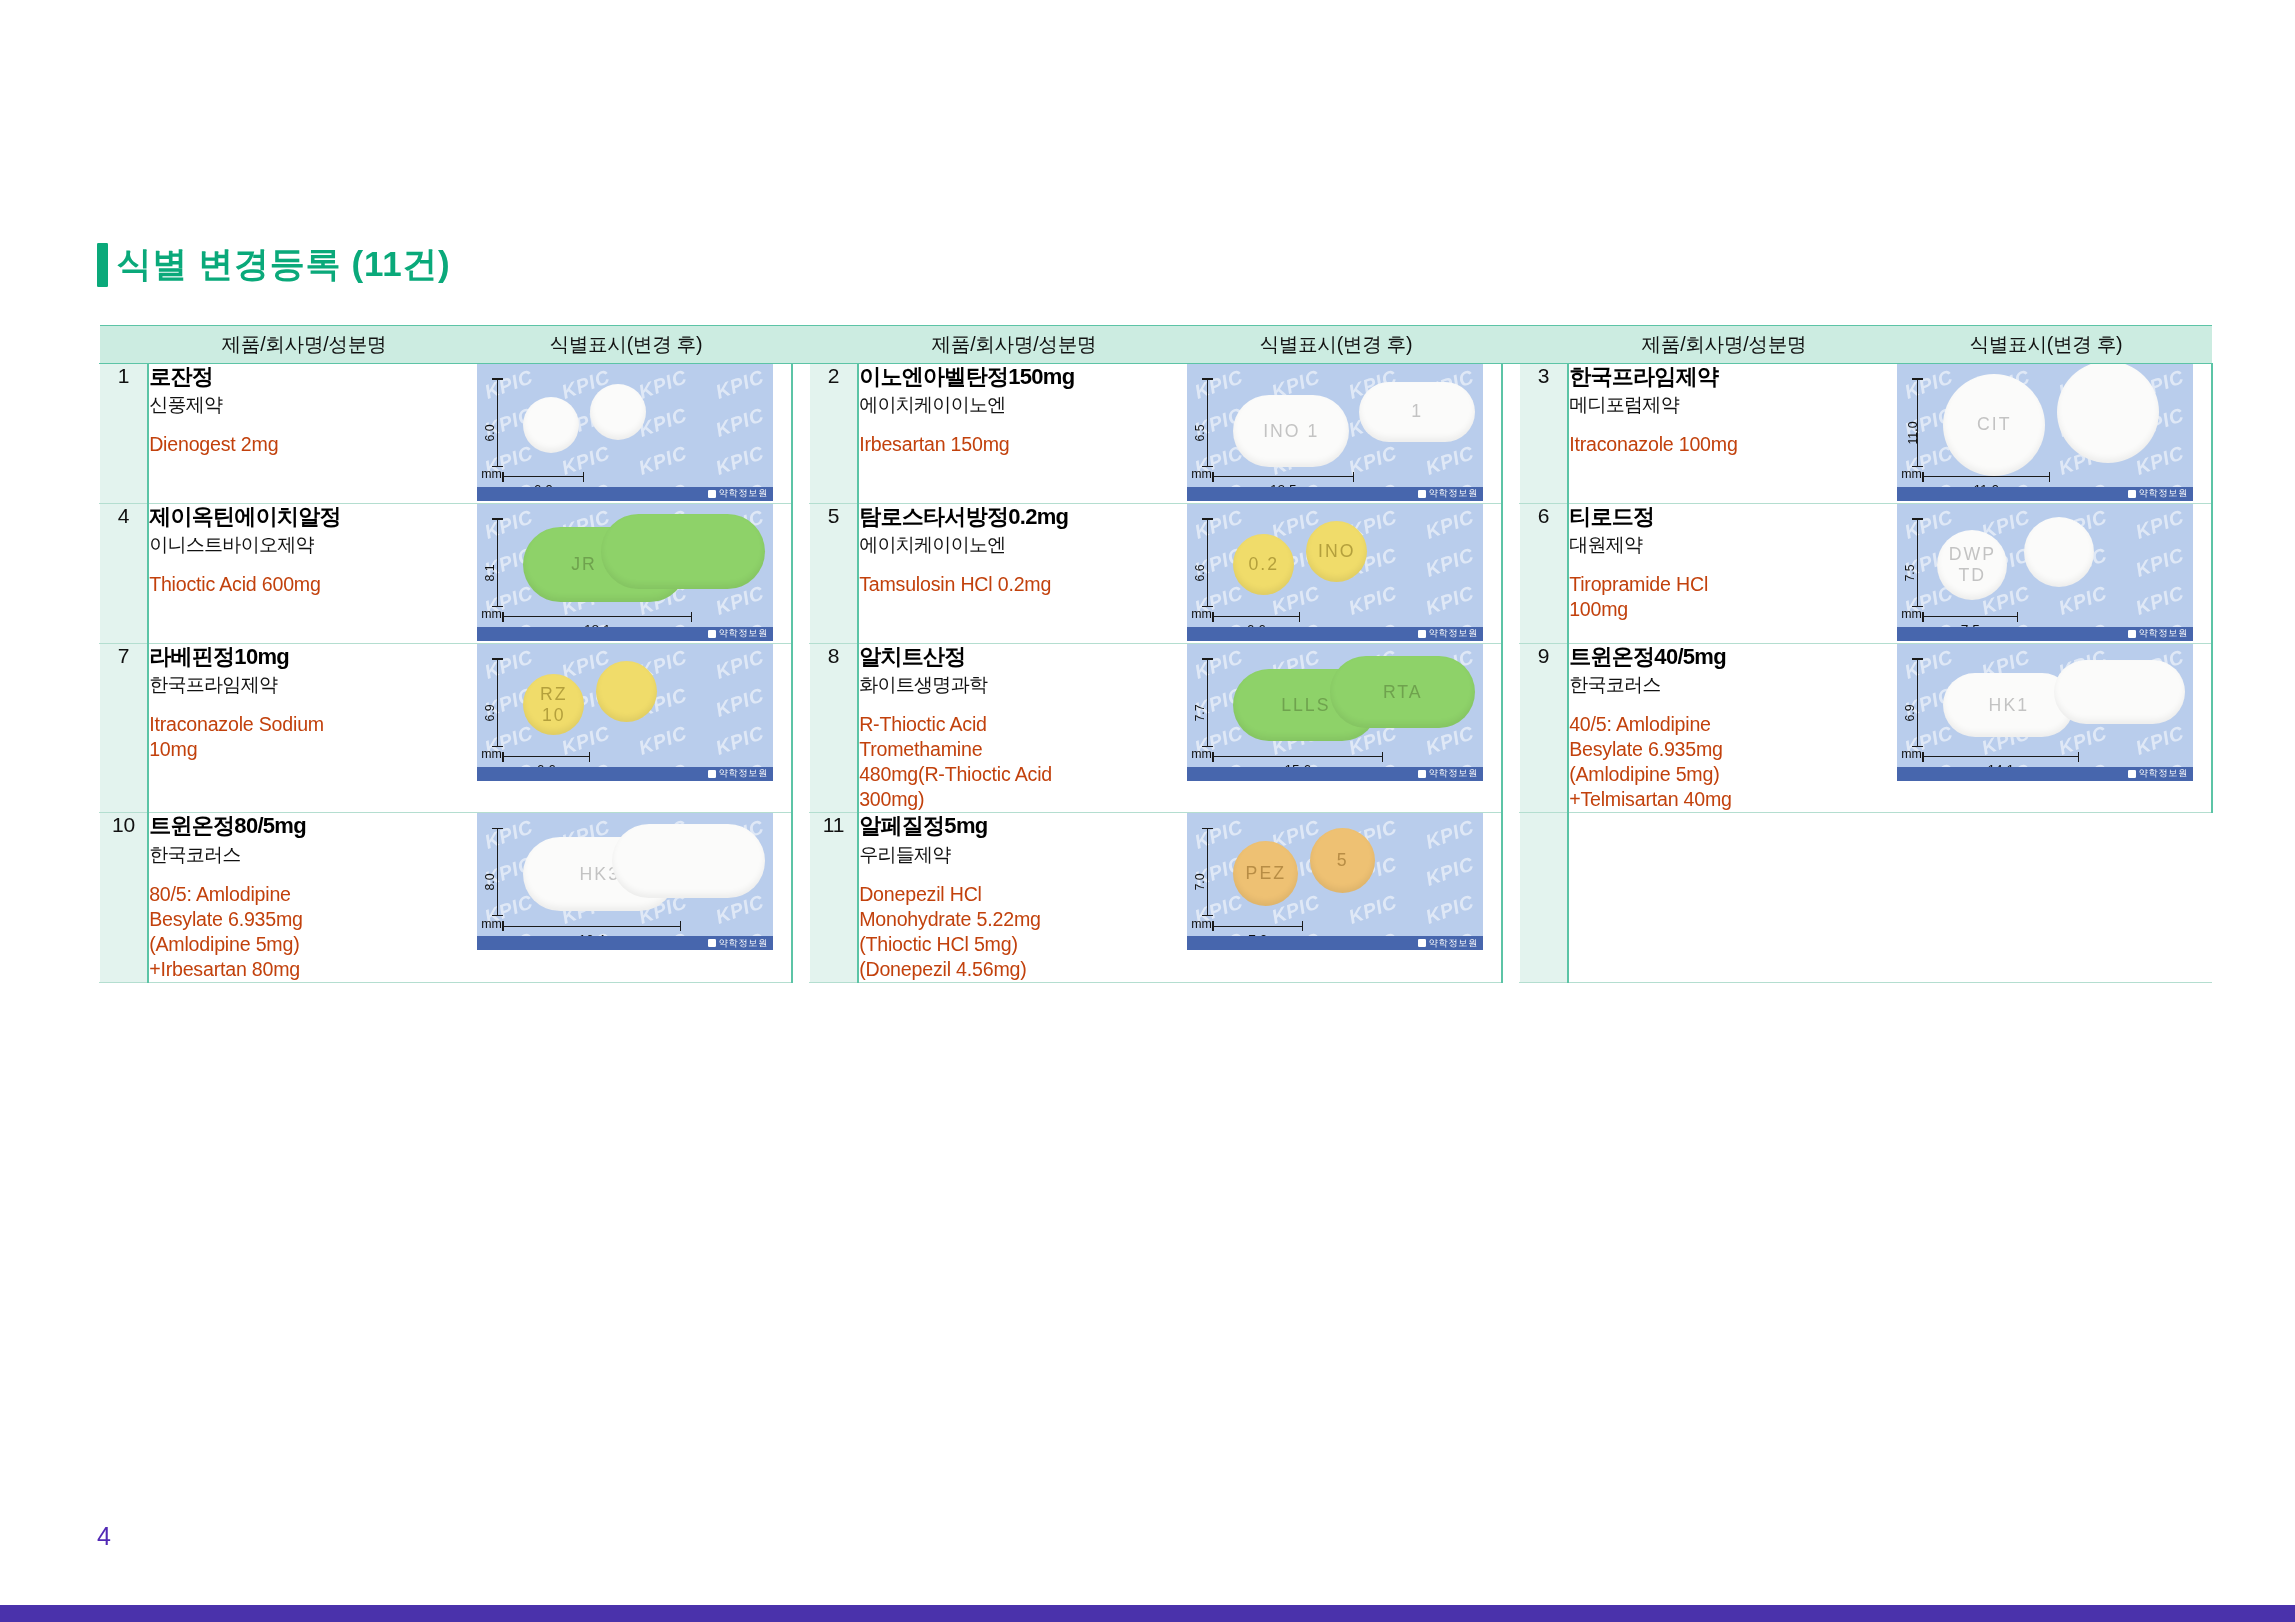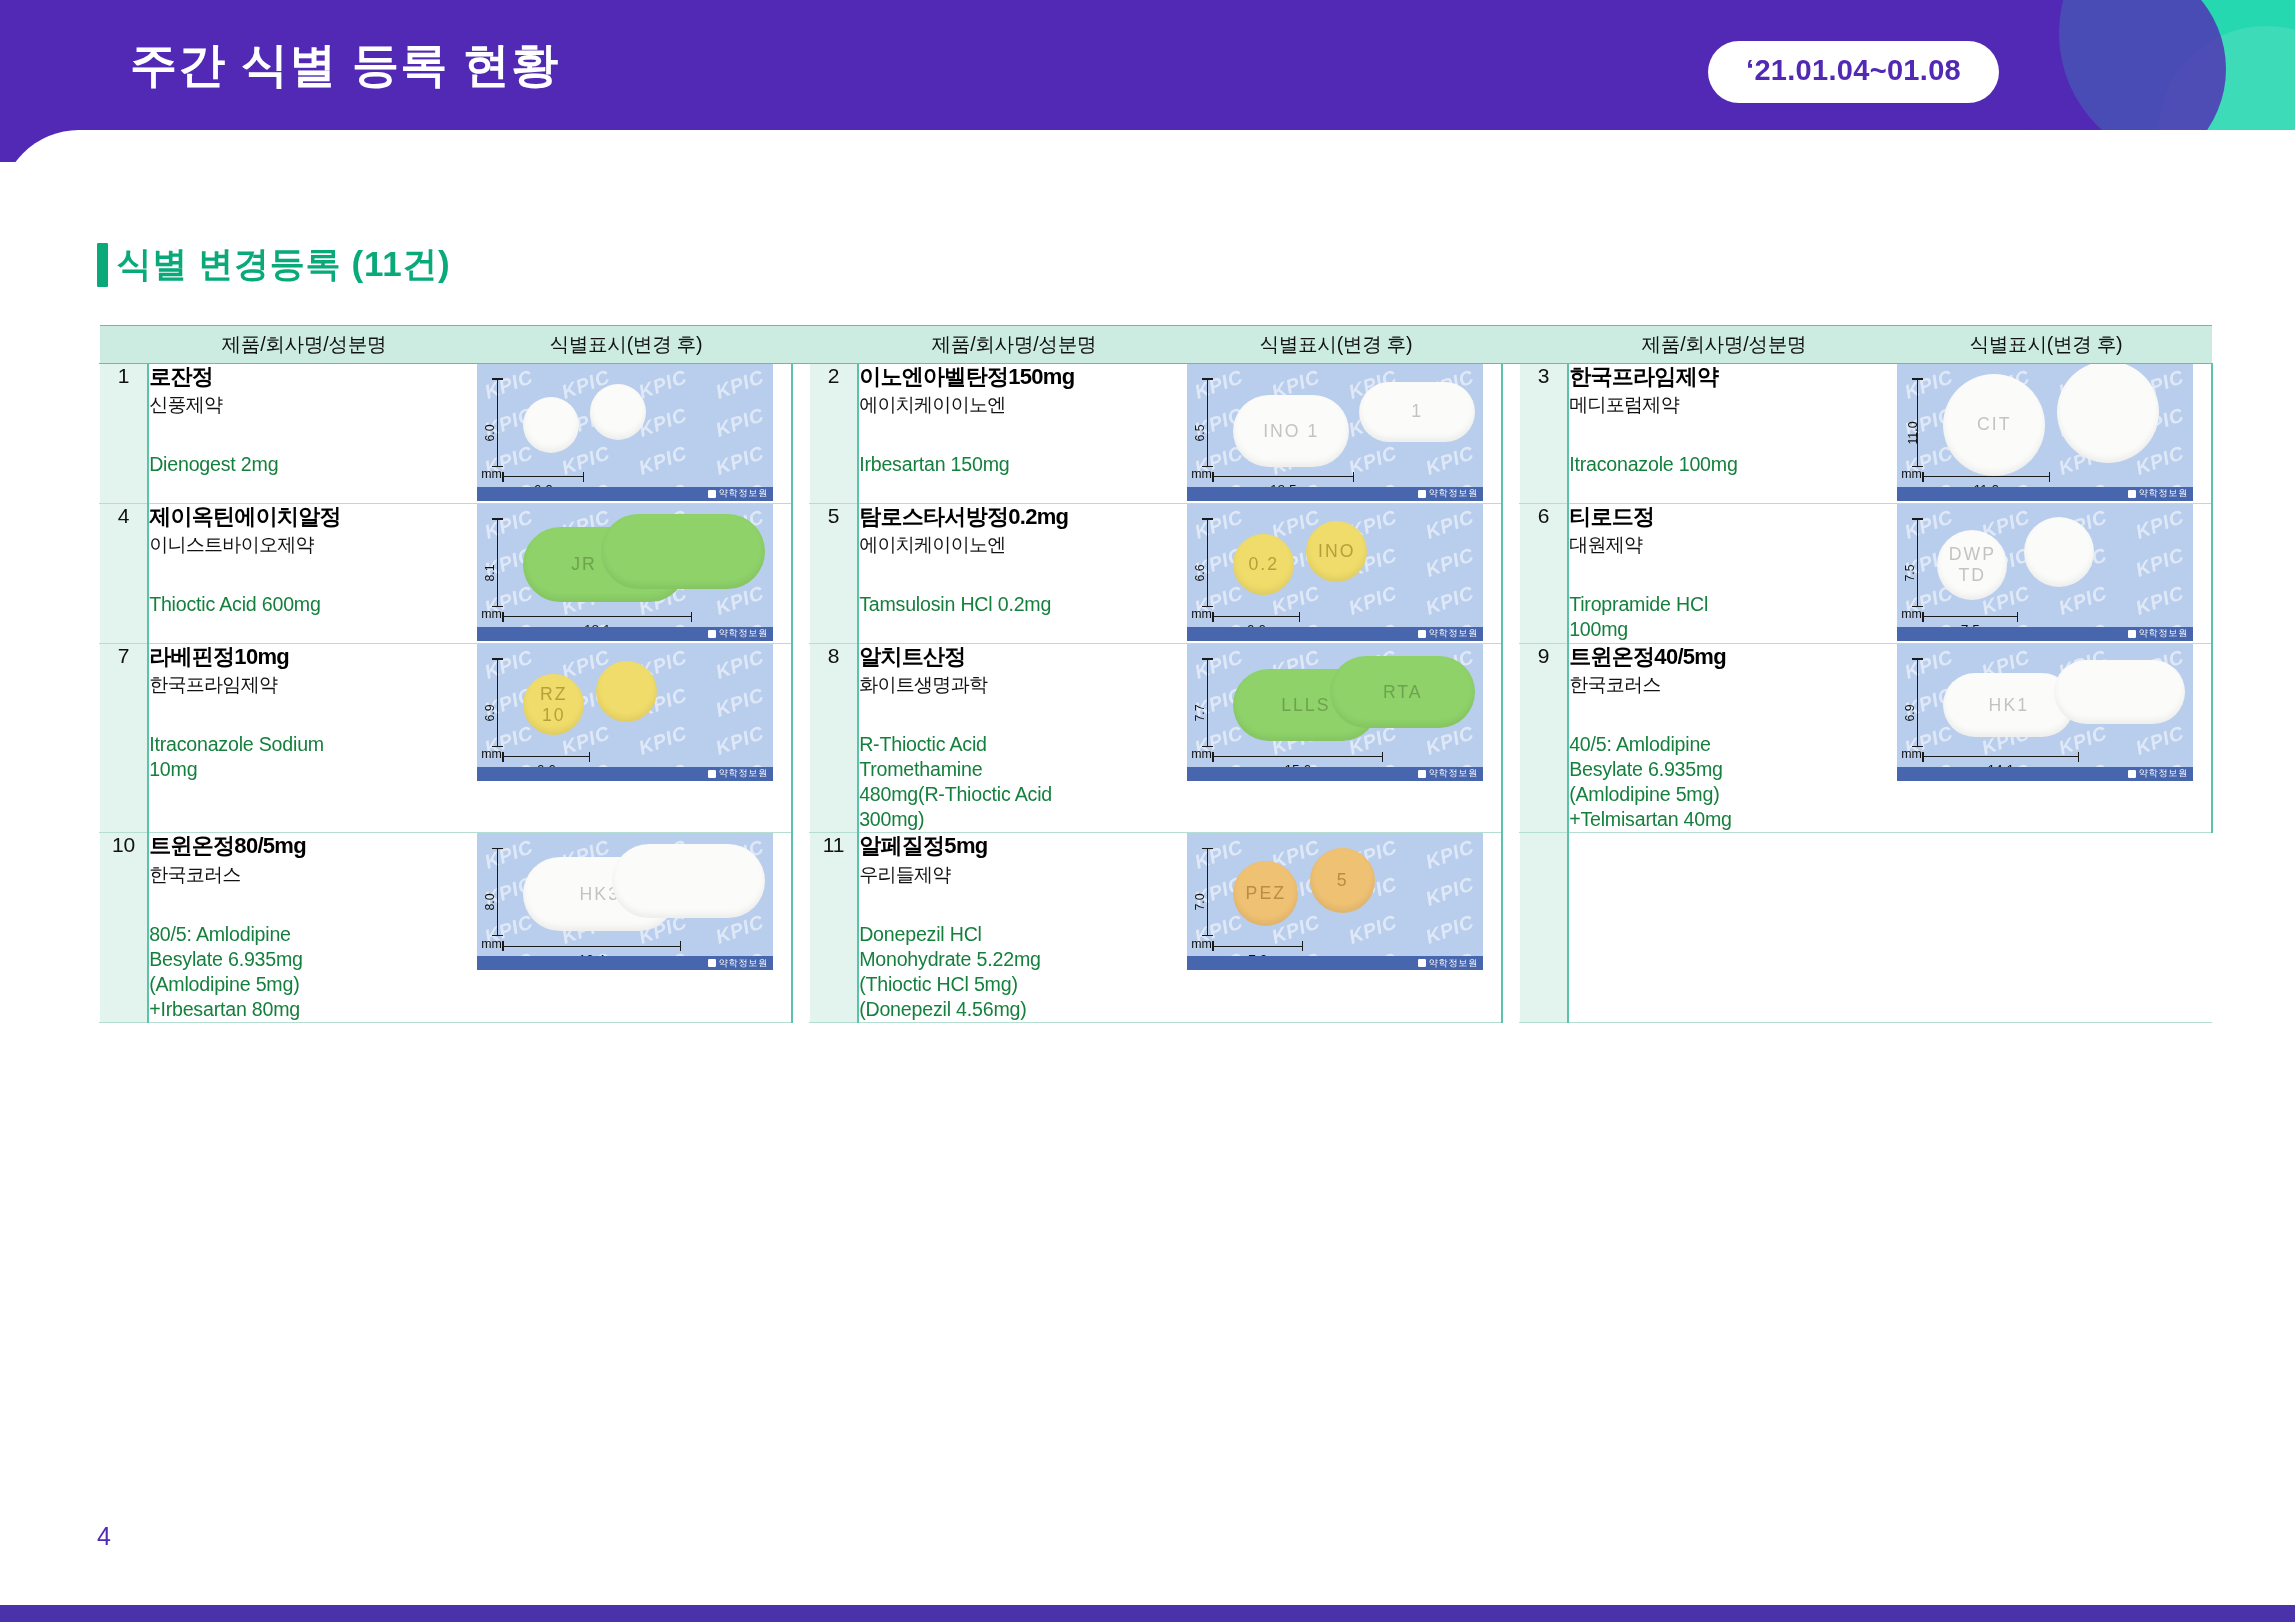--- a/index.html
+++ b/index.html
@@ -173,23 +173,23 @@
     font-size: 19px;
     font-weight: 400;
     color: #111;
     letter-spacing: -0.7px;
     line-height: 1.3;
     margin-top: 2.6px;
   }
   .ingredient {
     font-size: 19.6px;
     font-weight: 400;
-    color: #15803d;
+    color: #c2410c;
     line-height: 1.28;
-    margin-top: 34px;
+    margin-top: 14px;
     letter-spacing: -0.2px;
   }
 
   
   .pill-photo {
     position: relative;
     width: 296px;
     height: 137px;
     background: #b9cdec;
     overflow: hidden;
@@ -307,28 +307,20 @@
     width: 2295px;
     height: 18.3px;
     background: #4a32ab;
   }
 </style>
 </head>
 <body>
 
 <div class="page">
 
-  <div class="header">
-    <div class="header-deco-teal"></div>
-    <div class="header-deco-teal2"></div>
-    <div class="header-deco-purple"></div>
-    <div class="header-title">주간 식별 등록 현황</div>
-    <div class="date-badge">‘21.01.04~01.08</div>
-    <div class="header-curve"></div>
-  </div>
 
   <div class="section-title-wrap">
     <div class="section-bar"></div>
     <div class="section-title">식별 변경등록 (11건)</div>
   </div>
 
   <table class="tbl">
     <thead>
       <tr class="head-row">
         <th class="idx-h"></th>

